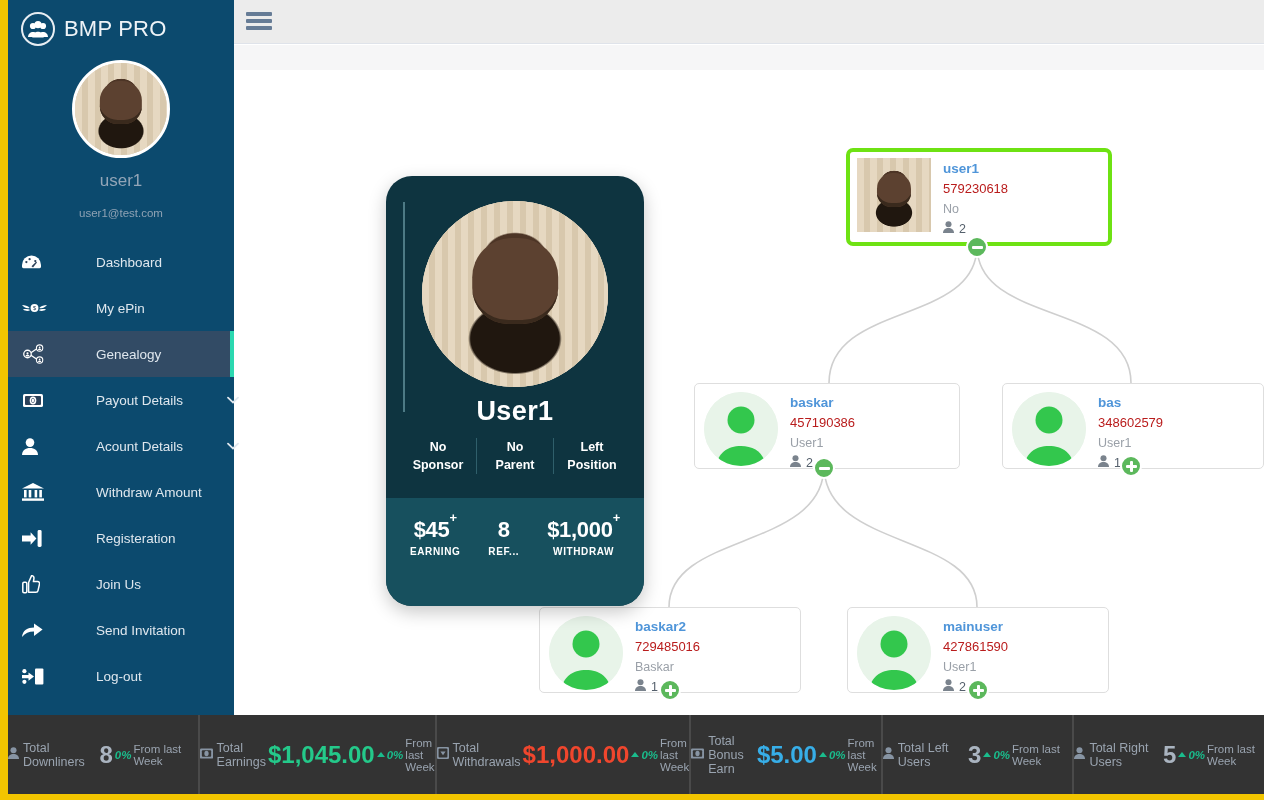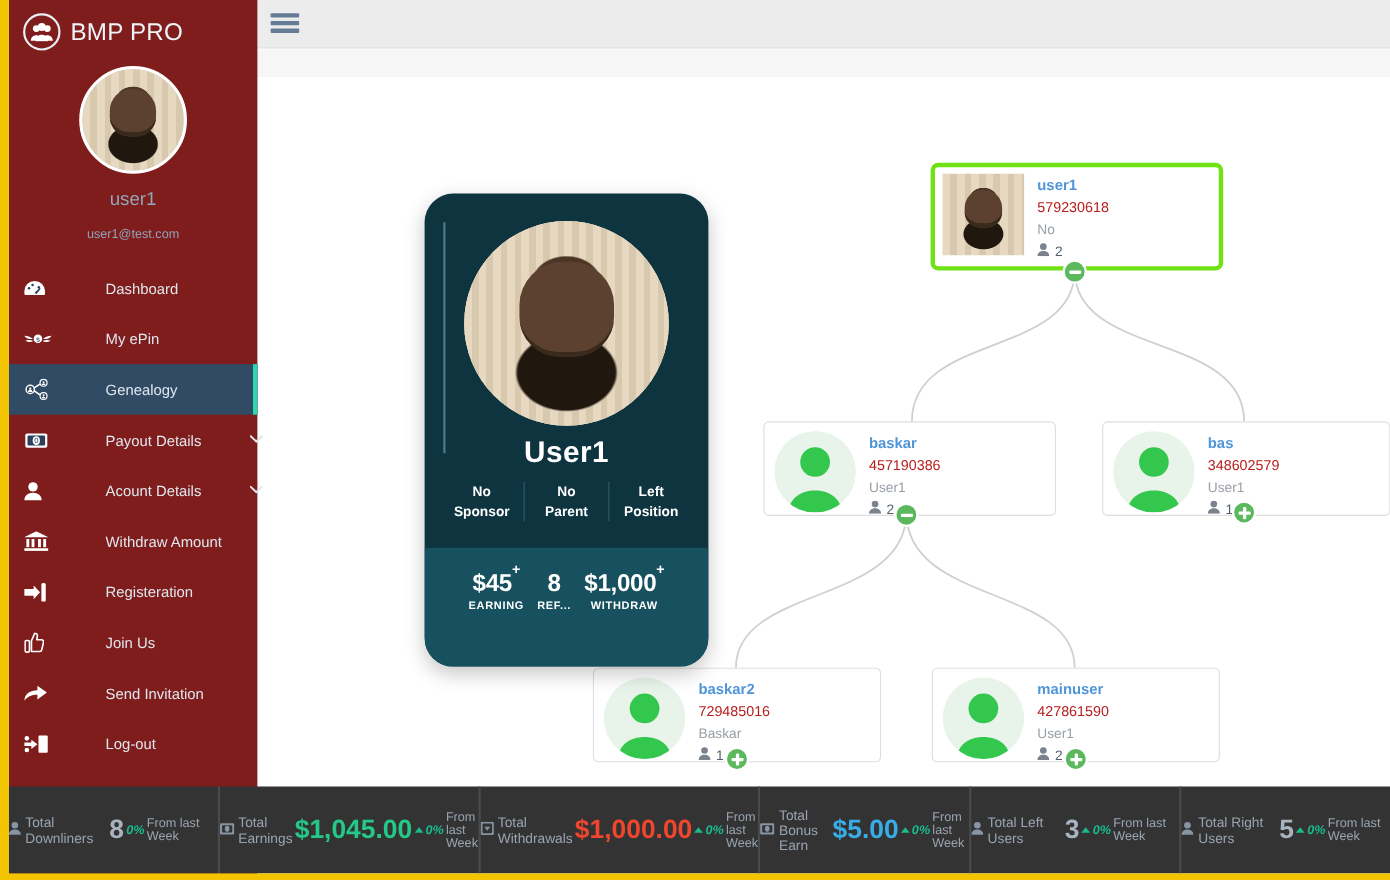--- a/index.html
+++ b/index.html
@@ -26,21 +26,21 @@
     position: absolute; left: 0; bottom: 0;
     width: 1264px; height: 6px;
     background: #f2c500;
     z-index: 40;
   }
 
   
   .sidebar {
     position: absolute; left: 8px; top: 0;
     width: 226px; height: 800px;
-    background: #7f1d1d;
+    background: #0c4a6e;
     z-index: 20;
   }
   .brand {
     display: flex; align-items: center;
     gap: 9px;
     padding: 10px 0 0 13px;
     height: 48px;
   }
   .brand-logo {
     width: 34px; height: 34px;
@@ -212,21 +212,21 @@
     line-height: 18px;
     border-right: 1px solid #2f5f6b;
   }
   .hero-meta-cell:last-child { border-right: none; }
   .hero-lower {
     position: absolute; left: 0; right: 0; top: 322px; bottom: 0;
     background: #17505e;
     display: flex;
     align-items: center;
     justify-content: center;
-    gap: 0;
+    gap: 16px;
     padding: 0 14px 30px;
   }
   .hero-stat { text-align: center; padding: 0 6px; }
   .hero-stat-val {
     color: #ffffff; font-size: 22px; font-weight: bold;
     letter-spacing: -.3px; white-space: nowrap;
   }
   .hero-stat-val sup { font-size: 13px; top: -.55em; position: relative; }
   .hero-stat-lbl {
     color: #ffffff; font-size: 10px; font-weight: bold;

